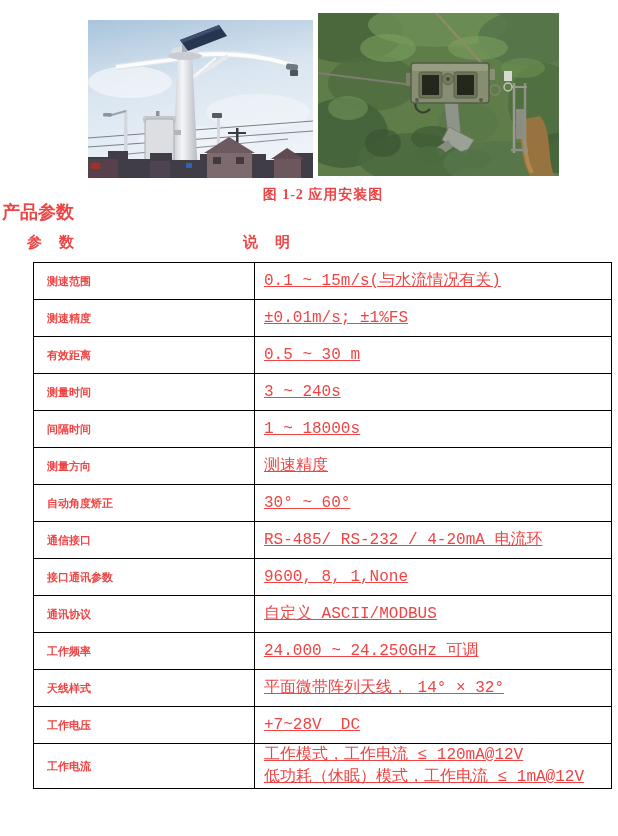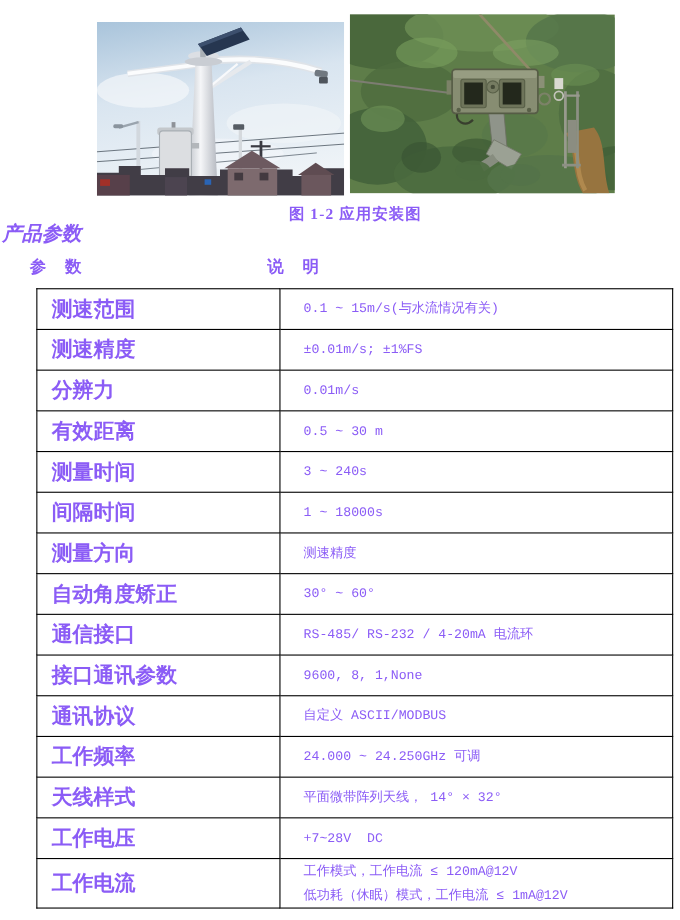--- a/index.html
+++ b/index.html
@@ -3,42 +3,41 @@
 <meta charset="utf-8">
 <style>
   html, body { margin: 0; padding: 0; background: #ffffff; }
   #page {
     position: relative;
     width: 618px;
     height: 836px;
     background: #ffffff;
     overflow: hidden;
     font-family: "Liberation Sans", sans-serif;
-    color: #8b5cf6;
+    color: #ef4444;
   }
   .photo { position: absolute; overflow: hidden; }
   #photo-left  { left: 88px;  top: 20px; width: 225px; height: 158px; }
   #photo-right { left: 318px; top: 13px; width: 241px; height: 163px; }
   .photo svg { display: block; width: 100%; height: 100%; }
 
   #figure-caption {
     position: absolute;
     left: 28px; right: 0; top: 186px;
     text-align: center;
     font-size: 14px;
     font-weight: 700;
     letter-spacing: 1px;
     font-family: "Liberation Serif", "DejaVu Serif", serif;
   }
   #section-title {
     position: absolute;
     left: 2px; top: 200px;
     font-size: 18px;
     font-weight: 700;
-    font-style: italic;
   }
   #table-header { position: absolute; top: 233px; left: 0; width: 554px; height: 24px; }
   #param-header { position: absolute; left: 27px; font-size: 15px; font-weight: 700; letter-spacing: 1px; }
   #desc-header  { position: absolute; left: 243px; font-size: 15px; font-weight: 700; letter-spacing: 1px; }
 
   table.spec {
     position: absolute;
     left: 33px; top: 262px;
     width: 579px;
     border-collapse: collapse;
@@ -48,29 +47,30 @@
     border: 1.5px solid #000;
     vertical-align: middle;
     padding: 0;
   }
   .spec tr { height: 37px; }
   .spec tr.tall { height: 42px; }
   .spec td.param {
     width: 207px;
     padding-left: 13px;
     font-weight: 700;
-    font-size: 19px;
+    font-size: 11px;
     font-family: "Liberation Sans", sans-serif;
   }
   .spec td.desc {
-    padding-left: 21px;
-    font-size: 12px;
+    padding-left: 9px;
+    font-size: 16px;
     line-height: 22px;
     font-family: "Liberation Mono", "DejaVu Sans Mono", monospace;
     white-space: pre-wrap;
+    text-decoration: underline;
   }
 </style>
 </head>
 <body>
 
 <div id="page">
 
   <div id="photo-left" class="photo">
     <svg viewBox="0 0 225 158" preserveAspectRatio="none">
       <defs>
@@ -213,24 +213,20 @@
     <tbody>
       <tr>
         <td class="param">测速范围</td>
         <td class="desc">0.1 ~ 15m/s(与水流情况有关)</td>
       </tr>
       <tr>
         <td class="param">测速精度</td>
         <td class="desc">±0.01m/s; ±1%FS</td>
       </tr>
       <tr>
-        <td class="param">分辨力</td>
-        <td class="desc">0.01m/s</td>
-      </tr>
-      <tr>
         <td class="param">有效距离</td>
         <td class="desc">0.5 ~ 30 m</td>
       </tr>
       <tr>
         <td class="param">测量时间</td>
         <td class="desc">3 ~ 240s</td>
       </tr>
       <tr>
         <td class="param">间隔时间</td>
         <td class="desc">1 ~ 18000s</td>

